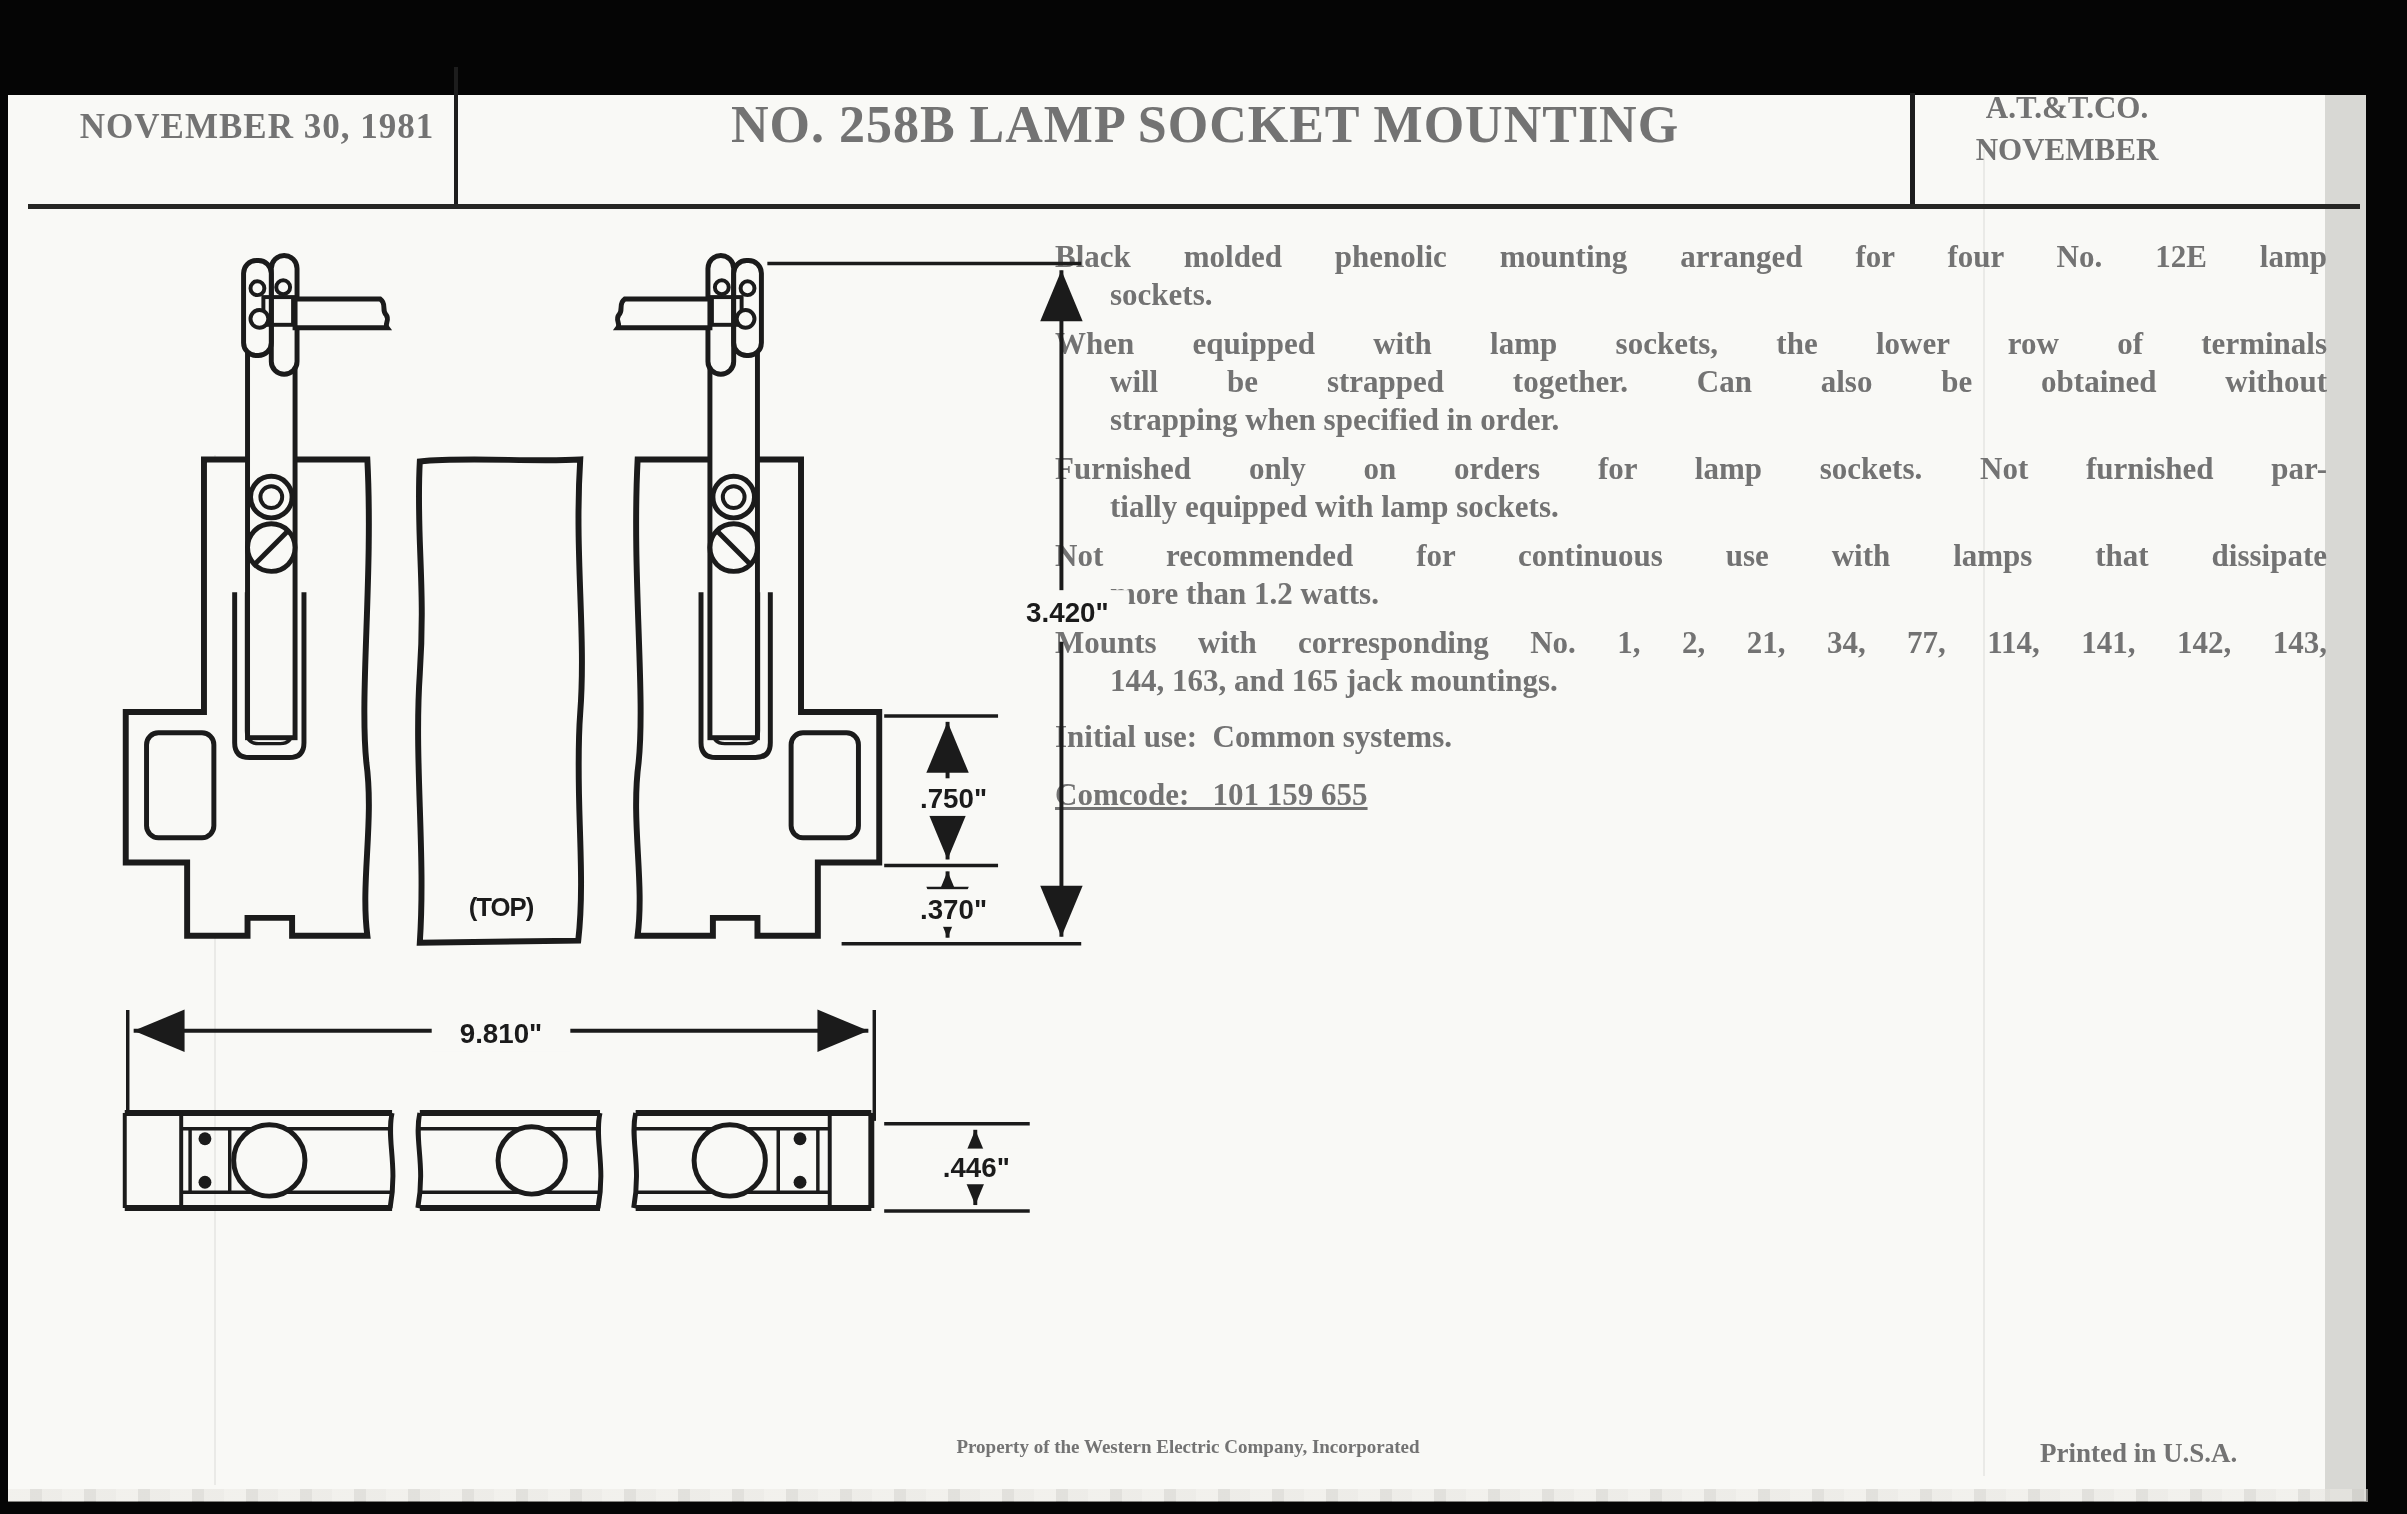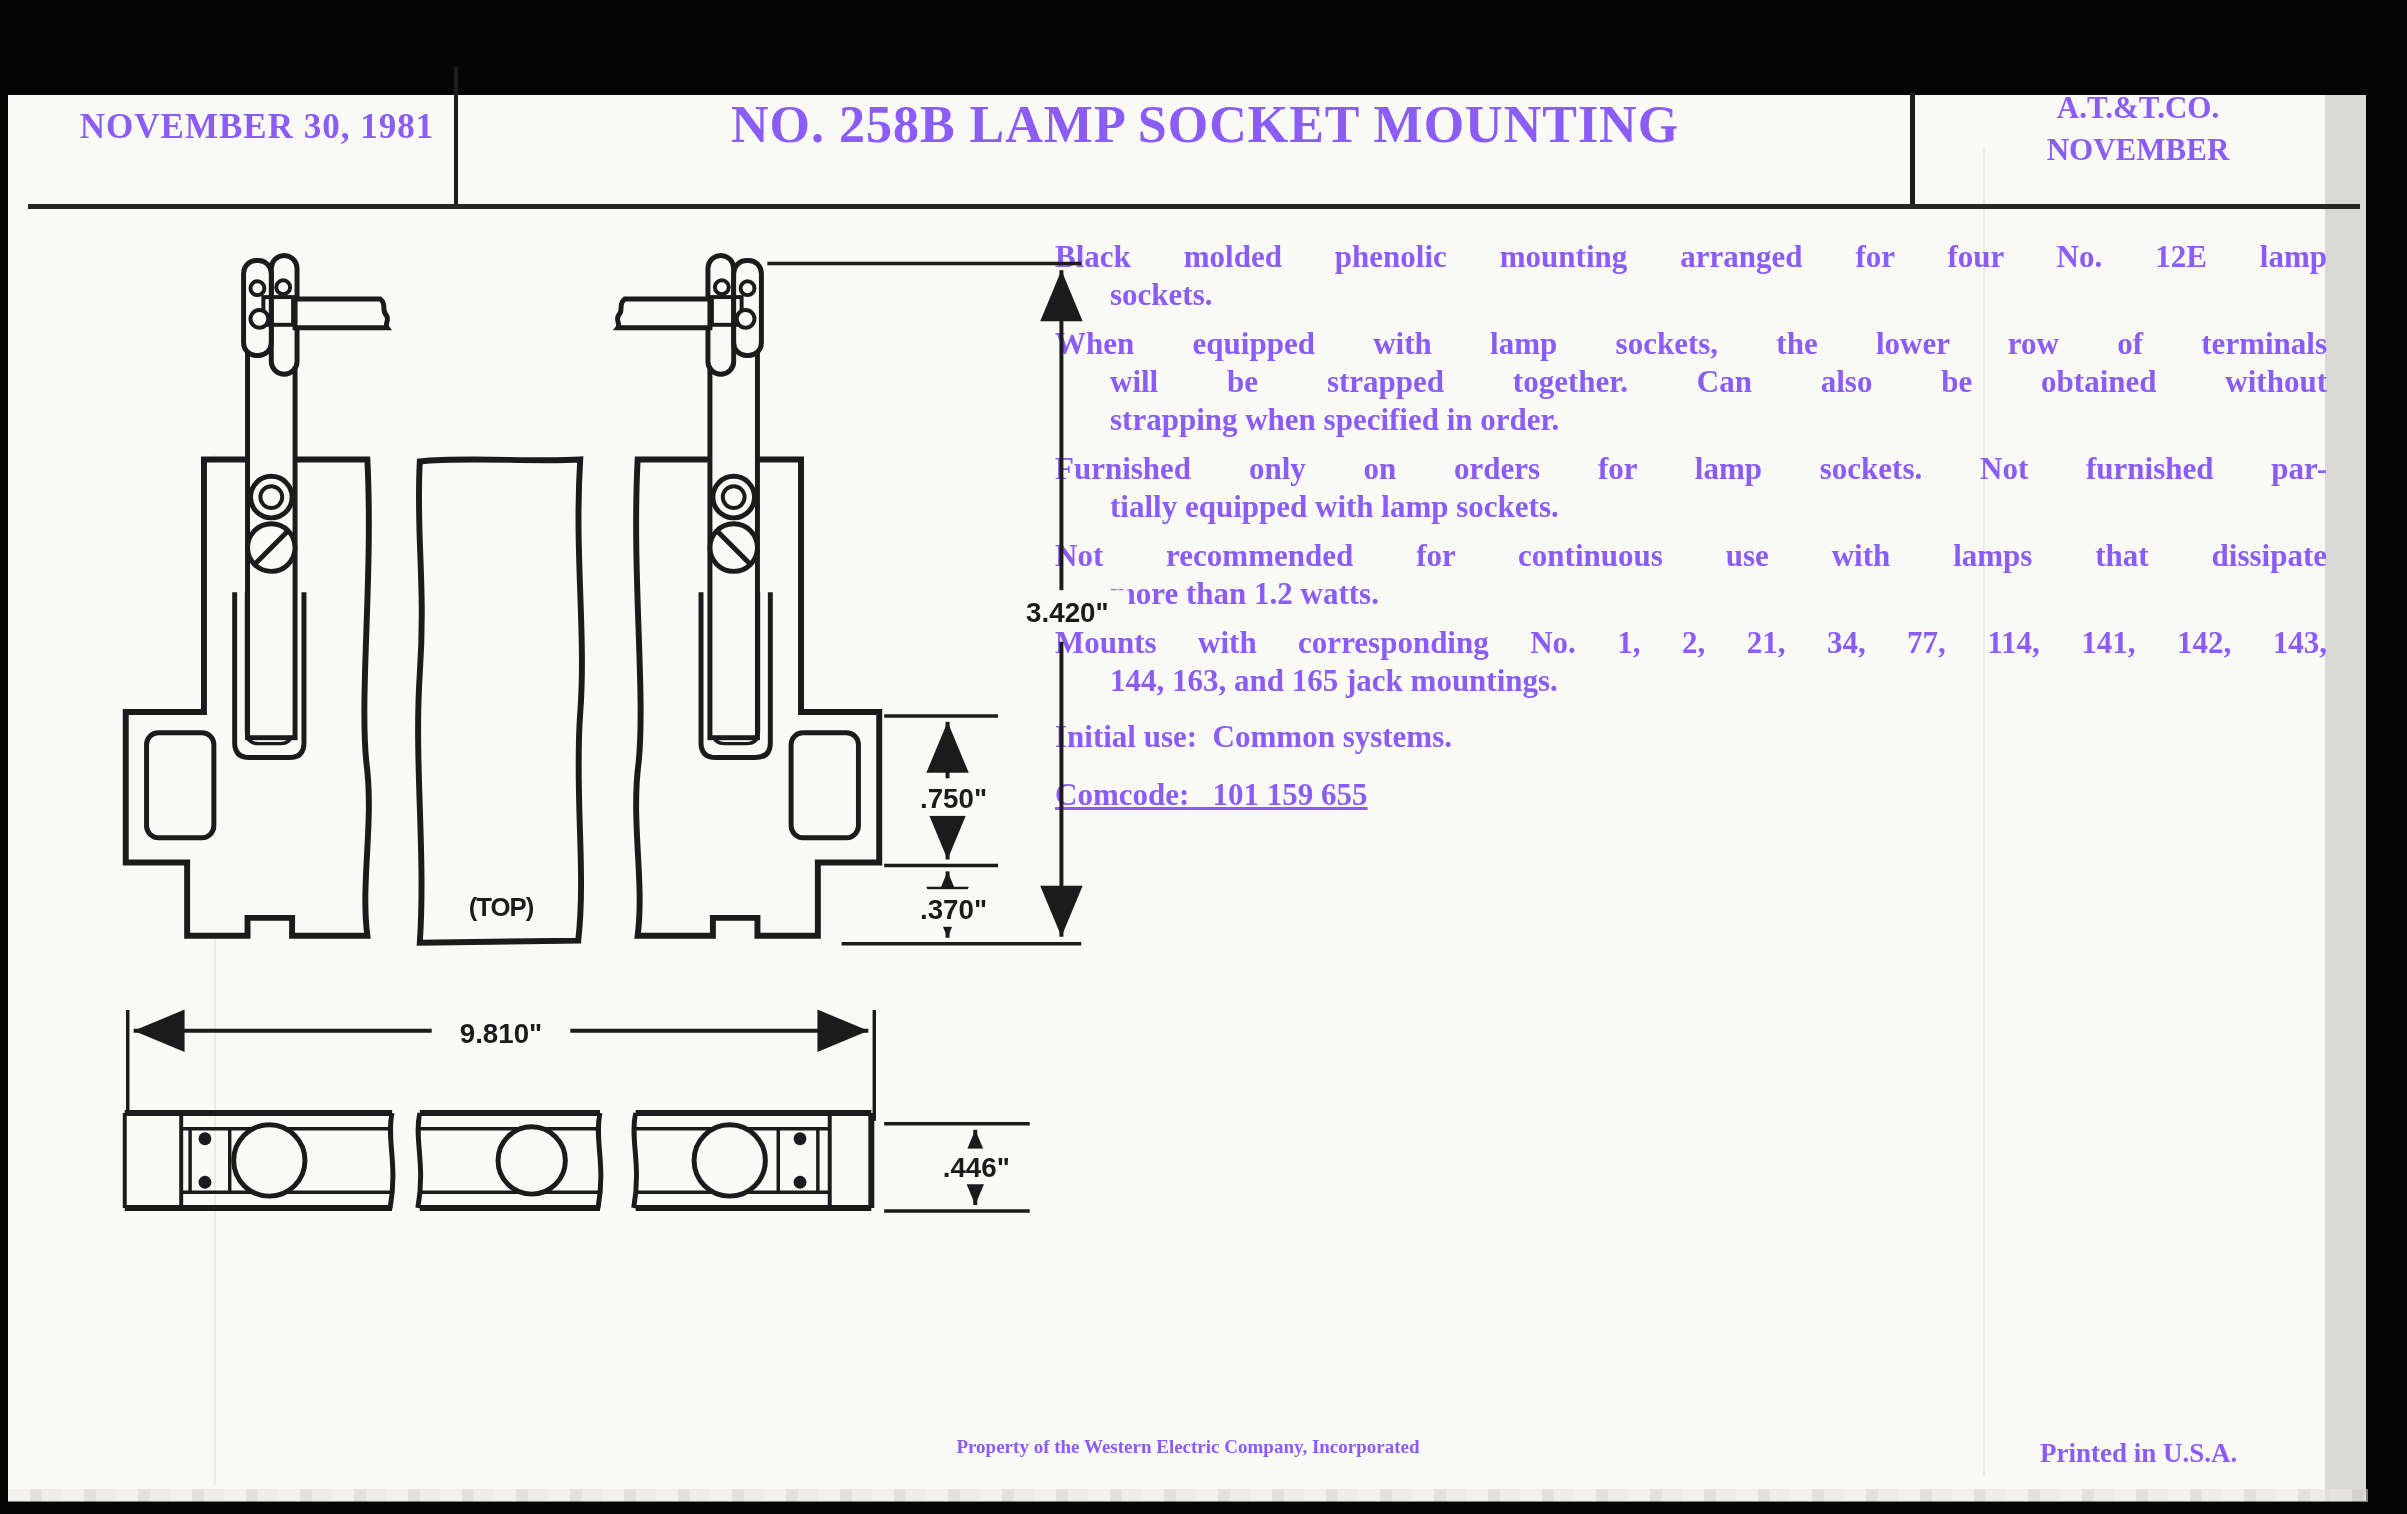--- a/index.html
+++ b/index.html
@@ -1,26 +1,26 @@
 <!DOCTYPE html>
 <html><head>
 <meta charset="utf-8">
 <style>
   html,body{margin:0;padding:0;background:#000;}
   #stage{position:relative;width:2408px;height:1515px;background:#000;overflow:hidden;
-         font-family:"Liberation Serif",serif;color:#8b5cf6;}
+         font-family:"Liberation Serif",serif;color:#737373;}
   #paper{position:absolute;left:8px;top:95px;width:2360px;height:1406px;background:#f9f9f6;}
   .edge{position:absolute;background:#050505;}
   .edge-soft{position:absolute;background:#d8d8d4;}
   
   .hdate{position:absolute;left:59px;top:107px;width:396px;text-align:center;
          font-size:35px;font-weight:700;letter-spacing:1px;white-space:nowrap;}
   .htitle{position:absolute;left:512px;top:95px;width:1386px;text-align:center;
           font-size:52px;font-weight:700;letter-spacing:1px;white-space:nowrap;}
-  .horg{position:absolute;left:1950px;top:87px;width:376px;text-align:center;
+  .horg{position:absolute;left:1879px;top:87px;width:376px;text-align:center;
         font-size:31px;font-weight:700;line-height:42px;}
   .vrule{position:absolute;background:#1d1d1d;}
   .hrule{position:absolute;left:28px;top:204px;width:2332px;height:5px;background:#262624;}
   
   .notes{position:absolute;left:1055px;top:238px;width:1279px;font-size:31px;font-weight:700;
          line-height:38px;}
   .para{position:relative;margin:0 7px 11px 0;}
   .ln{display:block;}
   .ln.just{text-align:justify;text-align-last:justify;}
   .ln.ind{padding-left:55px;}

